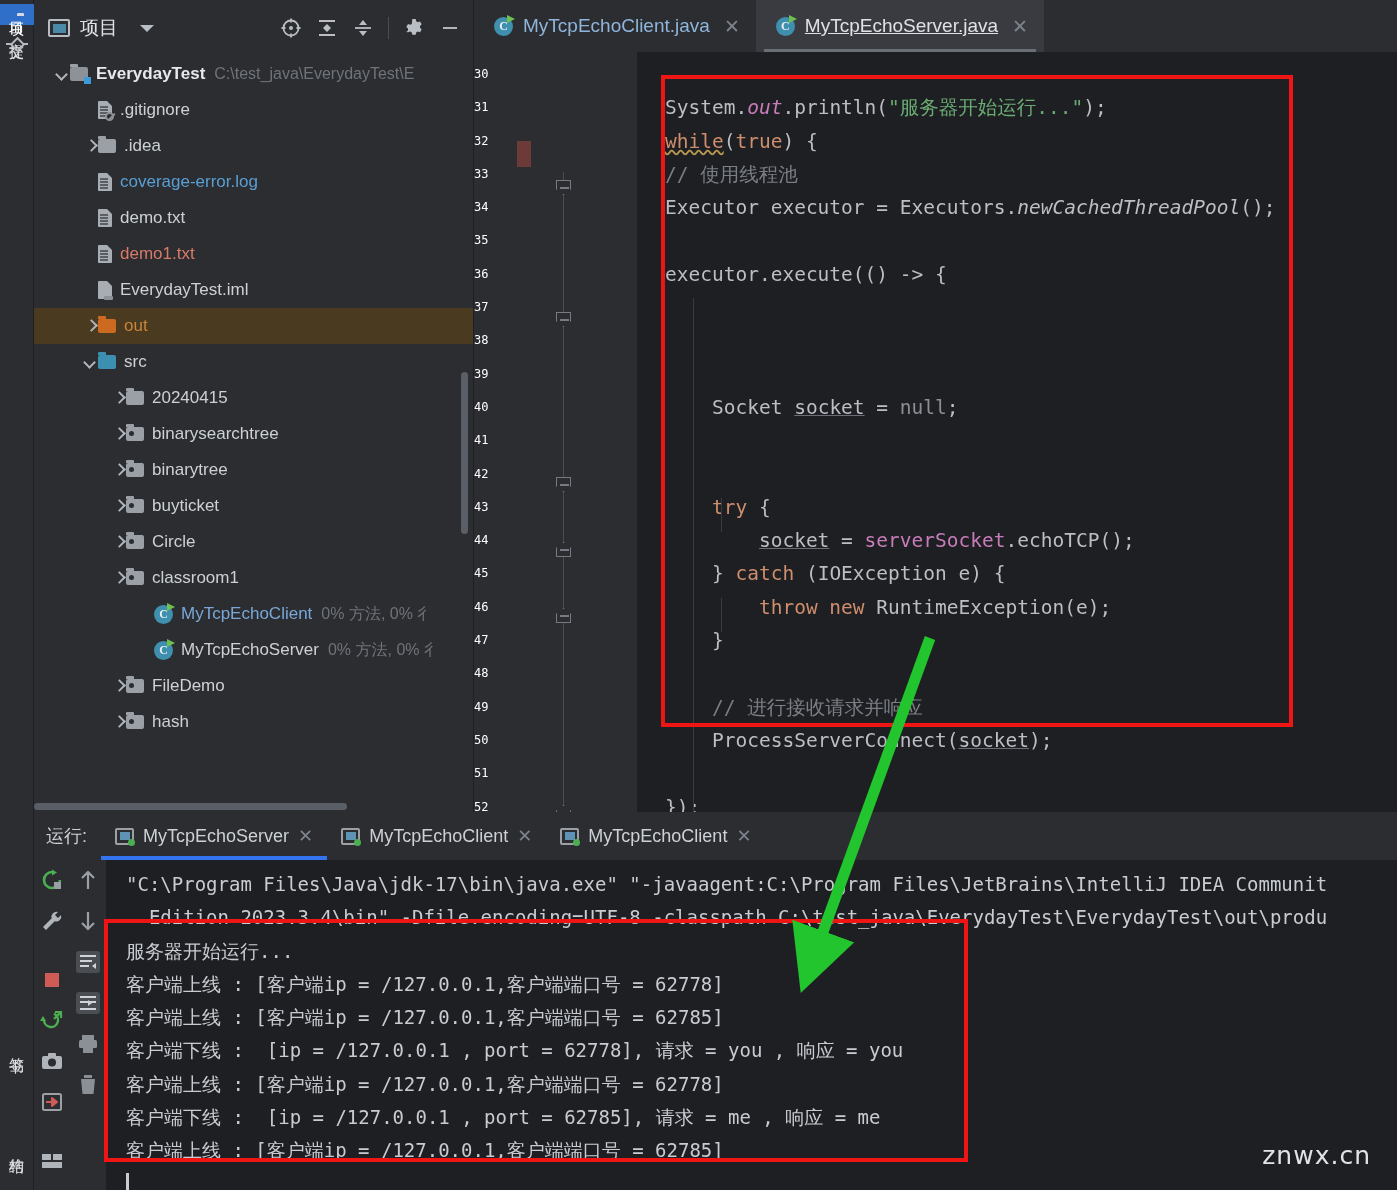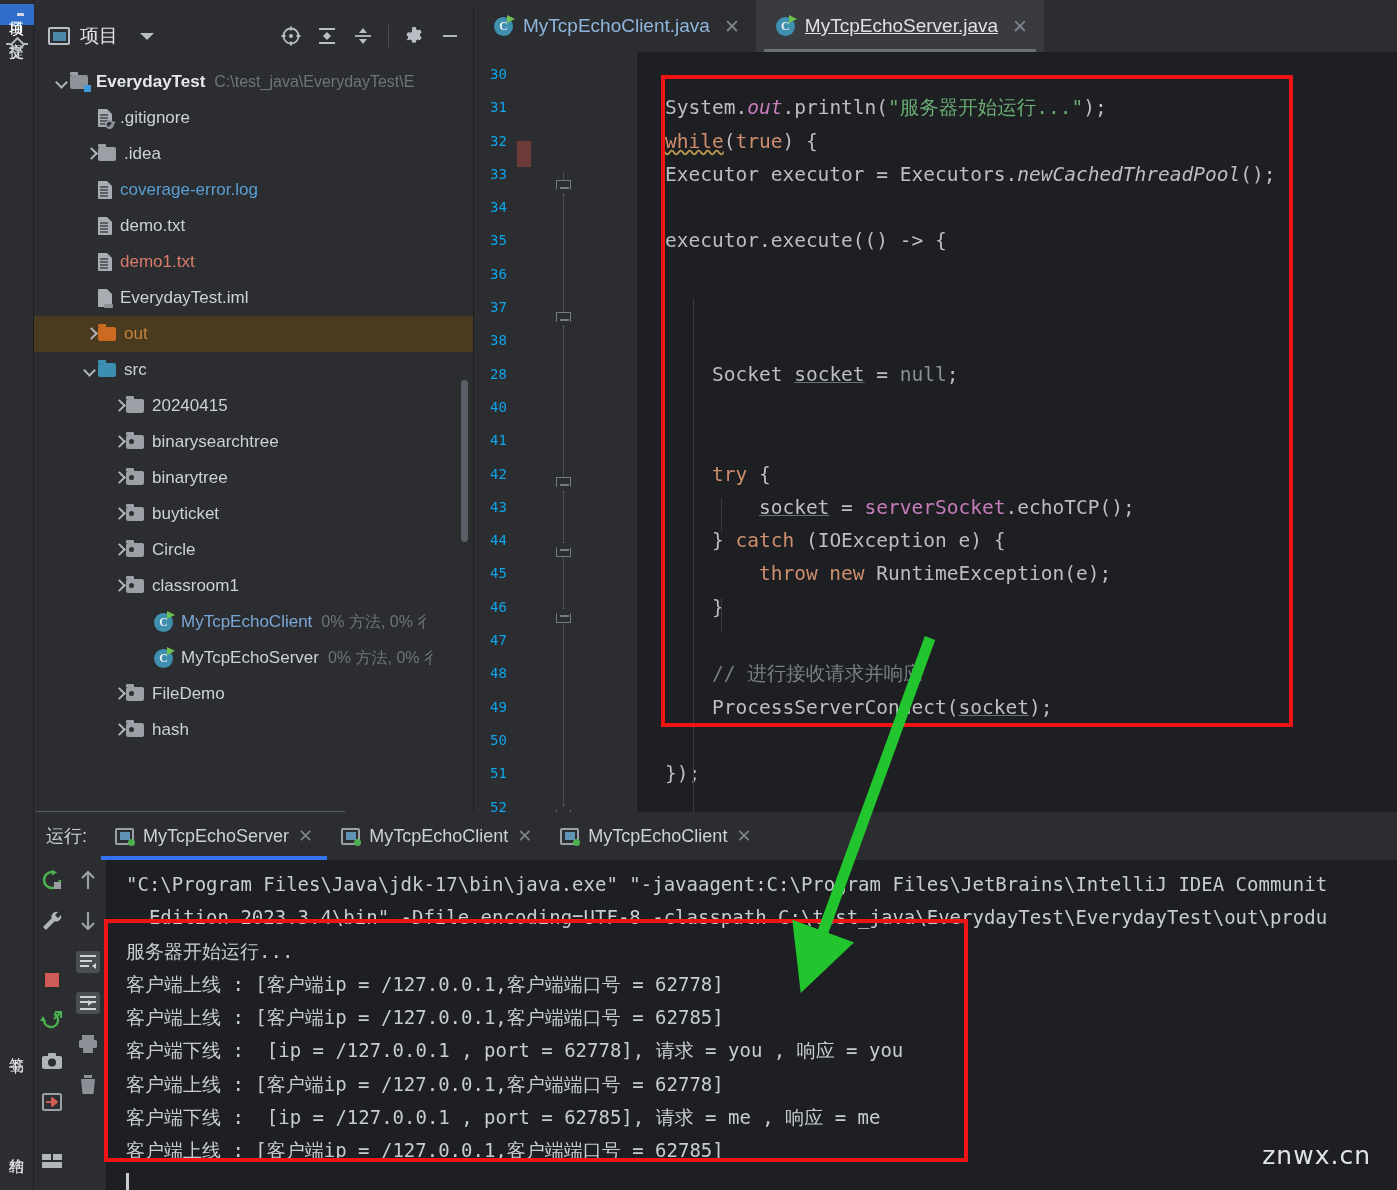--- a/index.html
+++ b/index.html
@@ -46,21 +46,21 @@
   }
   .diamond-wrap::before { left:0; }
   .diamond-wrap::after { right:0; }
   .bookmark-glyph {
     width: 13px; height: 16px; background: #b4b8bf;
     clip-path: polygon(0 0, 100% 0, 100% 100%, 50% 72%, 0 100%);
   }
 
   
   .project-panel {
-    position: absolute; left: 34px; top: 8px; width: 440px; height: 812px;
+    position: absolute; left: 34px; top: 0; width: 440px; height: 812px;
     background: #2b2d30; border-right: 1px solid #1e1f22;
   }
   .pp-header {
     height: 56px; display: flex; align-items: center; padding: 0 12px 0 14px;
   }
   .pp-title-box { display: flex; align-items: center; gap: 10px; cursor: pointer;}
   .pp-sq {
     width: 22px; height: 18px; border: 2px solid #b9bdc4; border-radius: 2px;
     display:flex; align-items:center; justify-content:center;
   }
@@ -171,22 +171,22 @@
   
   .editor {
     position:absolute; left:474px; top:52px; width:923px; height:760px;
     background:#1e1f22; display:flex;
   }
   .gutter {
     width:58px; background:#2b2d30; padding-top:6px; flex:0 0 58px;
     position:relative;
   }
   .lnum {
-    height:33.3px; line-height:33.3px; text-align:center; padding-right:9px;
-    color:#0ea5e9; font-size:14px; font-family:"DejaVu Sans Mono", monospace;
+    height:33.3px; line-height:33.3px; text-align:left; padding-right:9px;
+    color:#ffffff; font-size:12px; font-family:"DejaVu Sans Mono", monospace;
   }
   .gutter-mark {
     position:absolute; left:43px; top:89px; width:14px; height:26px; background:#6b3a39;
   }
   .folds {
     width:105px; background:#2b2d30; flex:0 0 105px; position:relative;
   }
   .fold-line {
     position:absolute; left:31px; top:120px; width:1px; height:690px; background:#4a4d52;
   }
@@ -547,21 +547,21 @@
       <div class="gutter-mark"></div>
     <div class="lnum">30</div>
         <div class="lnum">31</div>
         <div class="lnum">32</div>
         <div class="lnum">33</div>
         <div class="lnum">34</div>
         <div class="lnum">35</div>
         <div class="lnum">36</div>
         <div class="lnum">37</div>
         <div class="lnum">38</div>
-        <div class="lnum">28</div>
+        <div class="lnum">39</div>
         <div class="lnum">40</div>
         <div class="lnum">41</div>
         <div class="lnum">42</div>
         <div class="lnum">43</div>
         <div class="lnum">44</div>
         <div class="lnum">45</div>
         <div class="lnum">46</div>
         <div class="lnum">47</div>
         <div class="lnum">48</div>
         <div class="lnum">49</div>
@@ -595,20 +595,21 @@
     </div>
     <div class="code">
       <div class="indent-guide" style="left:56px; top:246px; height:340px;"></div>
       <div class="indent-guide" style="left:84px; top:446px; height:34px;"></div>
       <div class="indent-guide" style="left:84px; top:546px; height:34px;"></div>
       <div class="indent-guide" style="left:56px; top:586px; height:196px;"></div>
 
       <div class="cline">&nbsp;</div>
       <div class="cline"><span class="mth">System.</span><span class="stat">out</span><span class="mth">.println(</span><span class="str">"服务器开始运行..."</span><span class="mth">);</span></div>
       <div class="cline"><span class="kw wavy">while</span><span class="mth">(</span><span class="kw">true</span><span class="mth">) {</span></div>
+      <div class="cline"><span class="cmt">// 使用线程池</span></div>
       <div class="cline"><span class="mth">Executor executor = Executors.</span><span class="mthi">newCachedThreadPool</span><span class="mth">();</span></div>
       <div class="cline">&nbsp;</div>
       <div class="cline"><span class="mth">executor.execute(() -&gt; {</span></div>
       <div class="cline">&nbsp;</div>
       <div class="cline">&nbsp;</div>
       <div class="cline">&nbsp;</div>
       <div class="cline">    <span class="mth">Socket </span><span class="var-u">socket</span><span class="mth"> = </span><span class="nulll">null</span><span class="mth">;</span></div>
       <div class="cline">&nbsp;</div>
       <div class="cline">&nbsp;</div>
       <div class="cline">    <span class="kw">try</span><span class="mth"> {</span></div>

